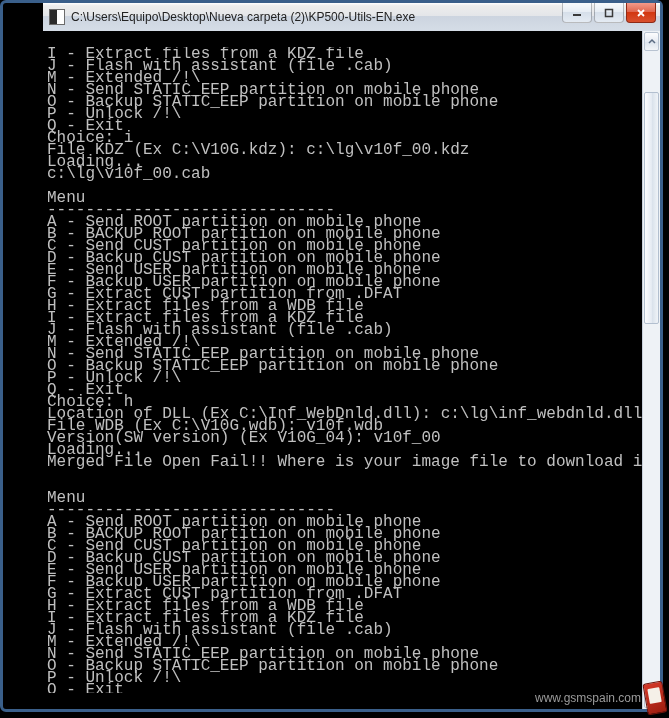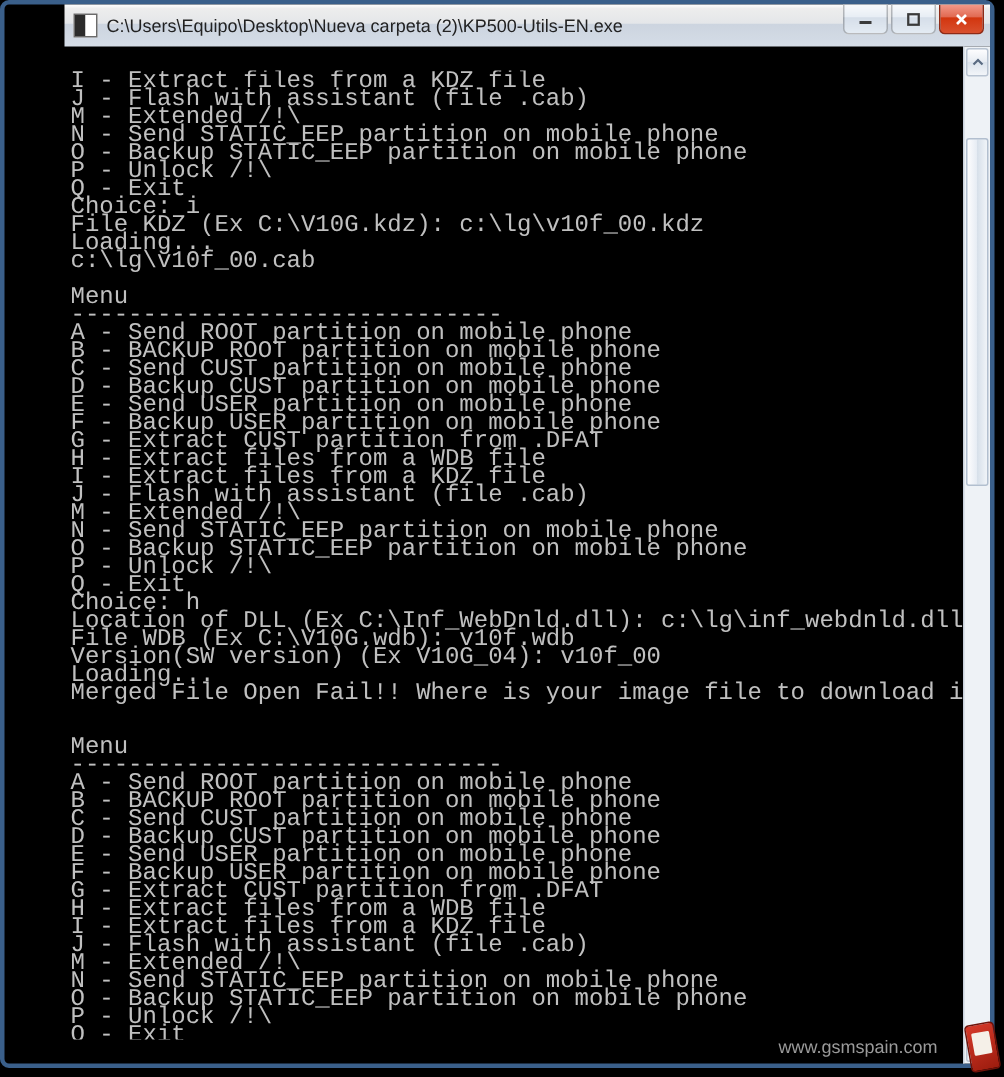--- a/index.html
+++ b/index.html
@@ -107,21 +107,21 @@
     border:1px solid #b2bfcf;
     border-radius:2px;
   }
   .watermark{
     position:absolute;
     right:4px;bottom:4px;
     font-size:12px;
     color:#9a9a9a;
     font-family:Arial,sans-serif;
     display:flex;align-items:center;
-    gap:20px;
+    gap:4px;
     z-index:5;
   }
   .watermark .phone{
     width:18px;height:30px;
     border-radius:3px;
     background:linear-gradient(160deg,#d63a2a,#9c1c0e);
     border:1px solid #6e120a;
     position:relative;
     transform:rotate(-10deg);
   }

